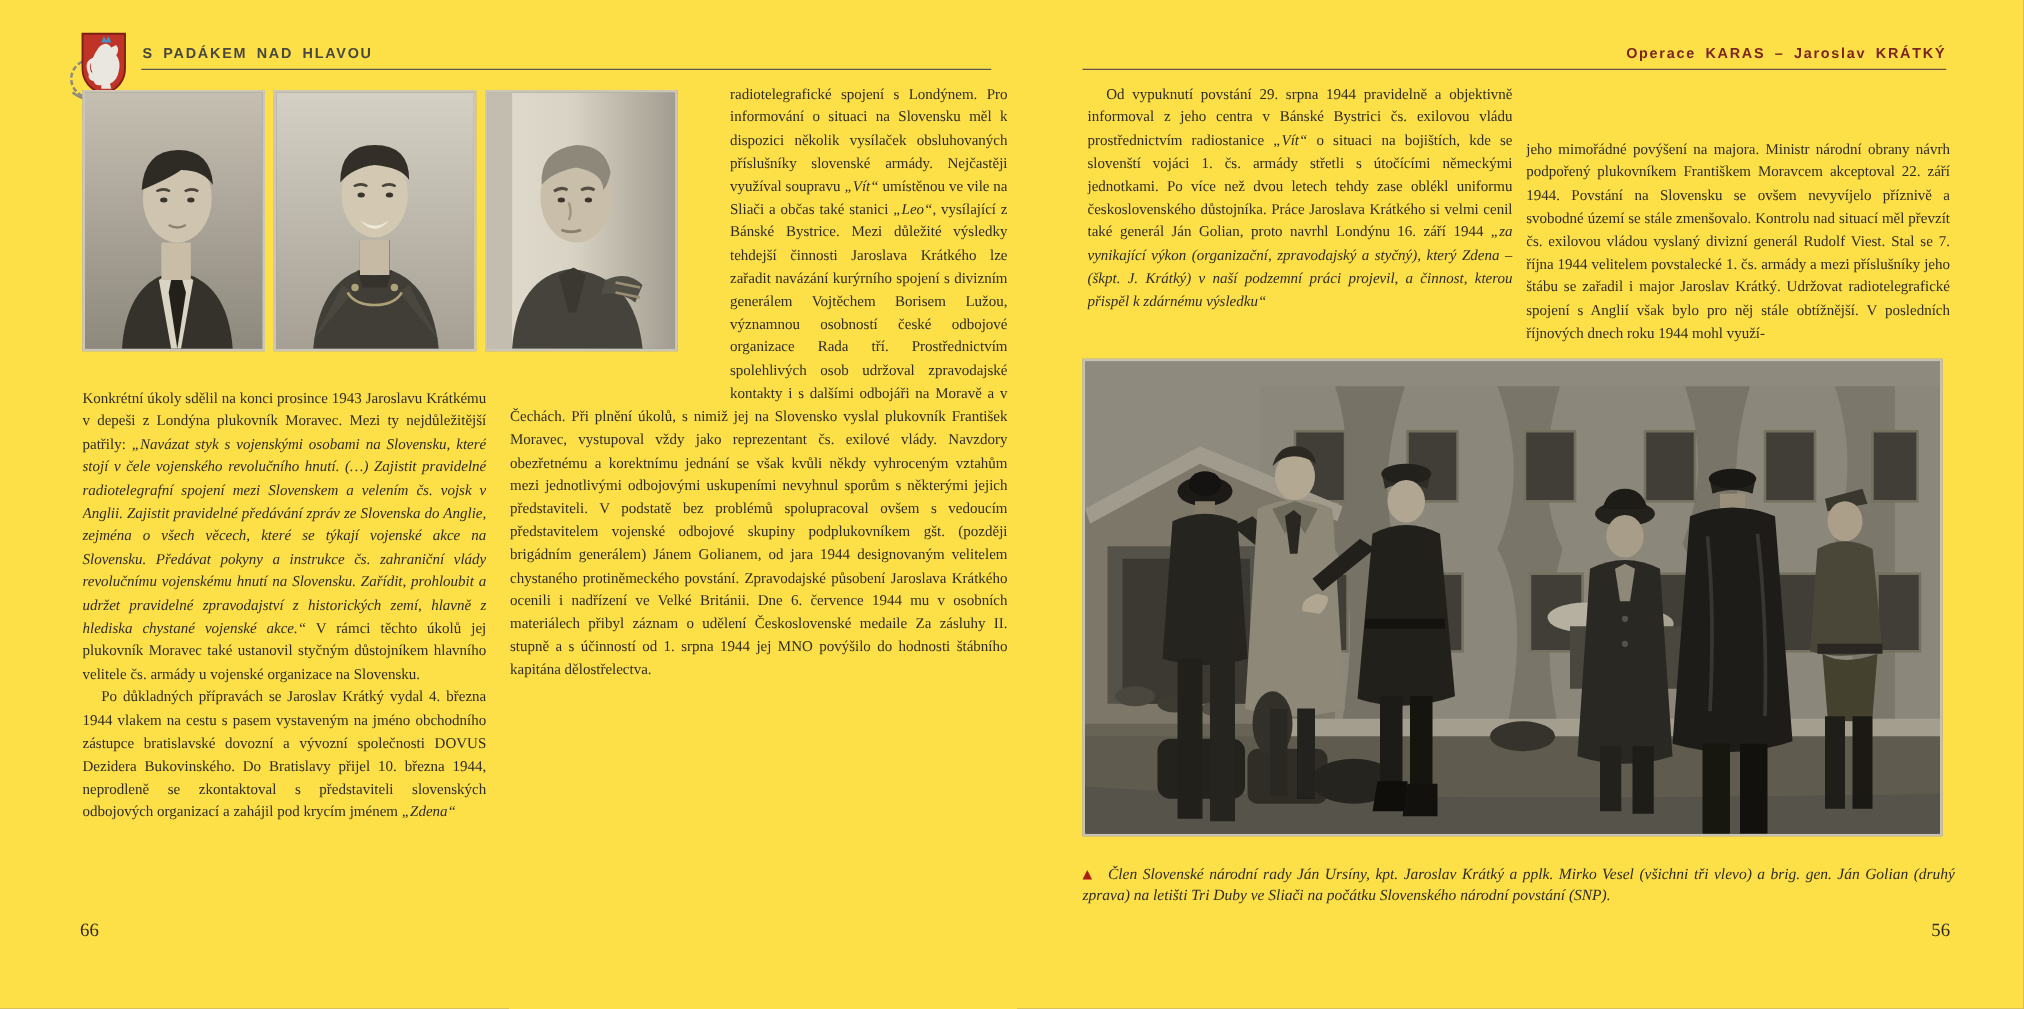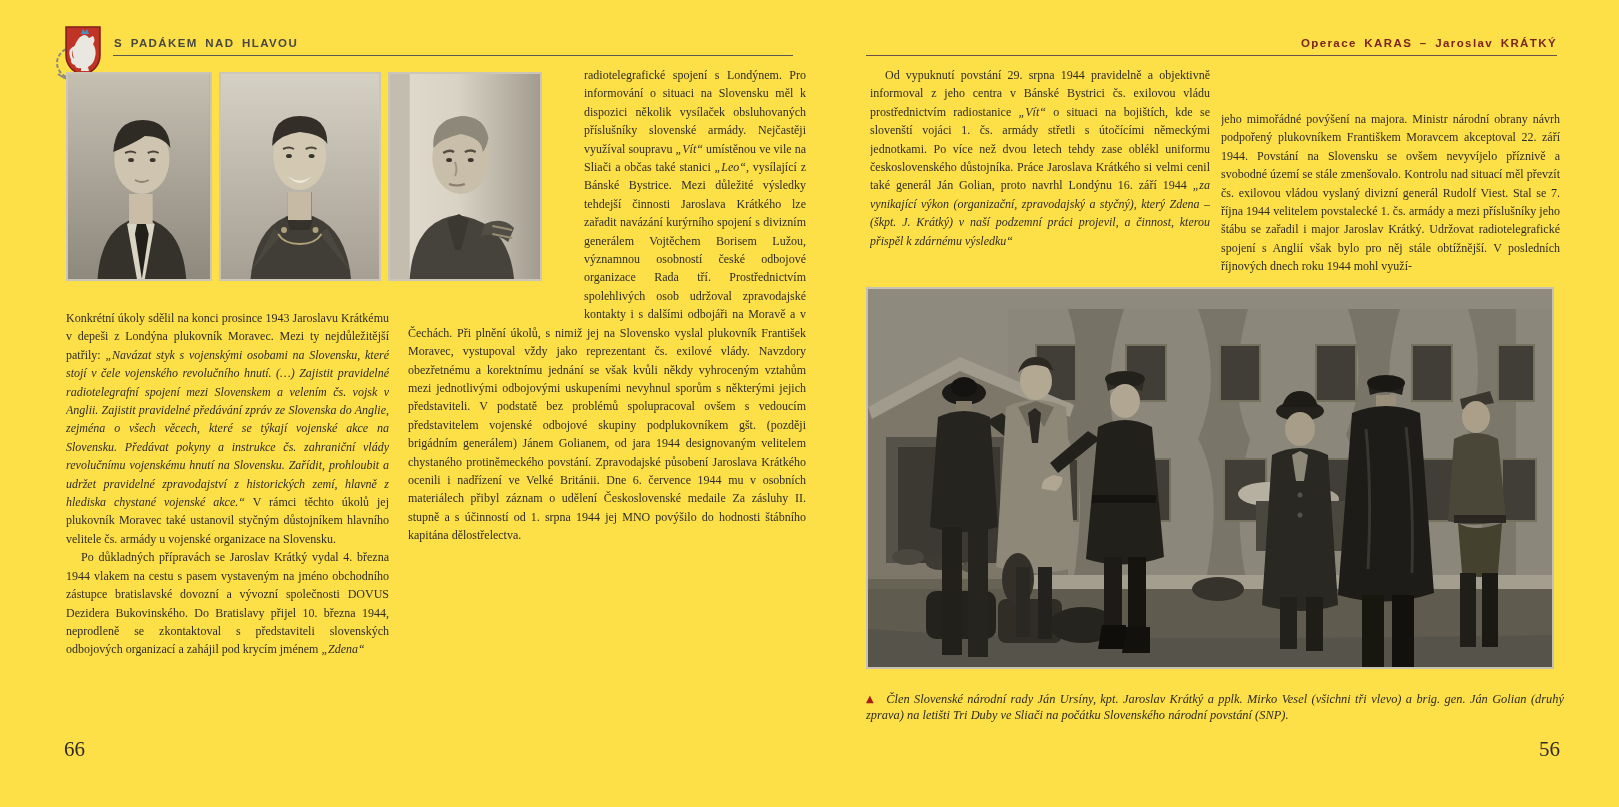--- a/index.html
+++ b/index.html
@@ -37,21 +37,21 @@
     overflow:hidden;hyphens:none;}
   .col p{margin:0;}
   .col p.indent{text-indent:15px;}
   .it{font-style:italic;}
   .col1-left{left:66px;top:309px;width:323px;height:426px;}
   .col2-left{left:408px;top:66px;width:398px;height:646px;}
   .col2-left .float-spacer{float:left;width:176px;height:247px;}
   .col1-right{left:870px;top:66px;width:340px;height:222px;}
   .col2-right{left:1221px;top:78px;width:339px;height:222px;margin-top:32px;}
 
-  .page-num{position:absolute;top:737px;font-size:21px;color:#2f2b26;}
+  .page-num{position:absolute;top:737px;font-size:15px;color:#2f2b26;}
   .page-num.left{left:64px;}
   .page-num.right{right:59px;text-align:right;}
 </style>
 </head>
 <body>
 
 <div class="spread">
 
   <div class="emblem">
     <svg viewBox="0 0 56 62">

